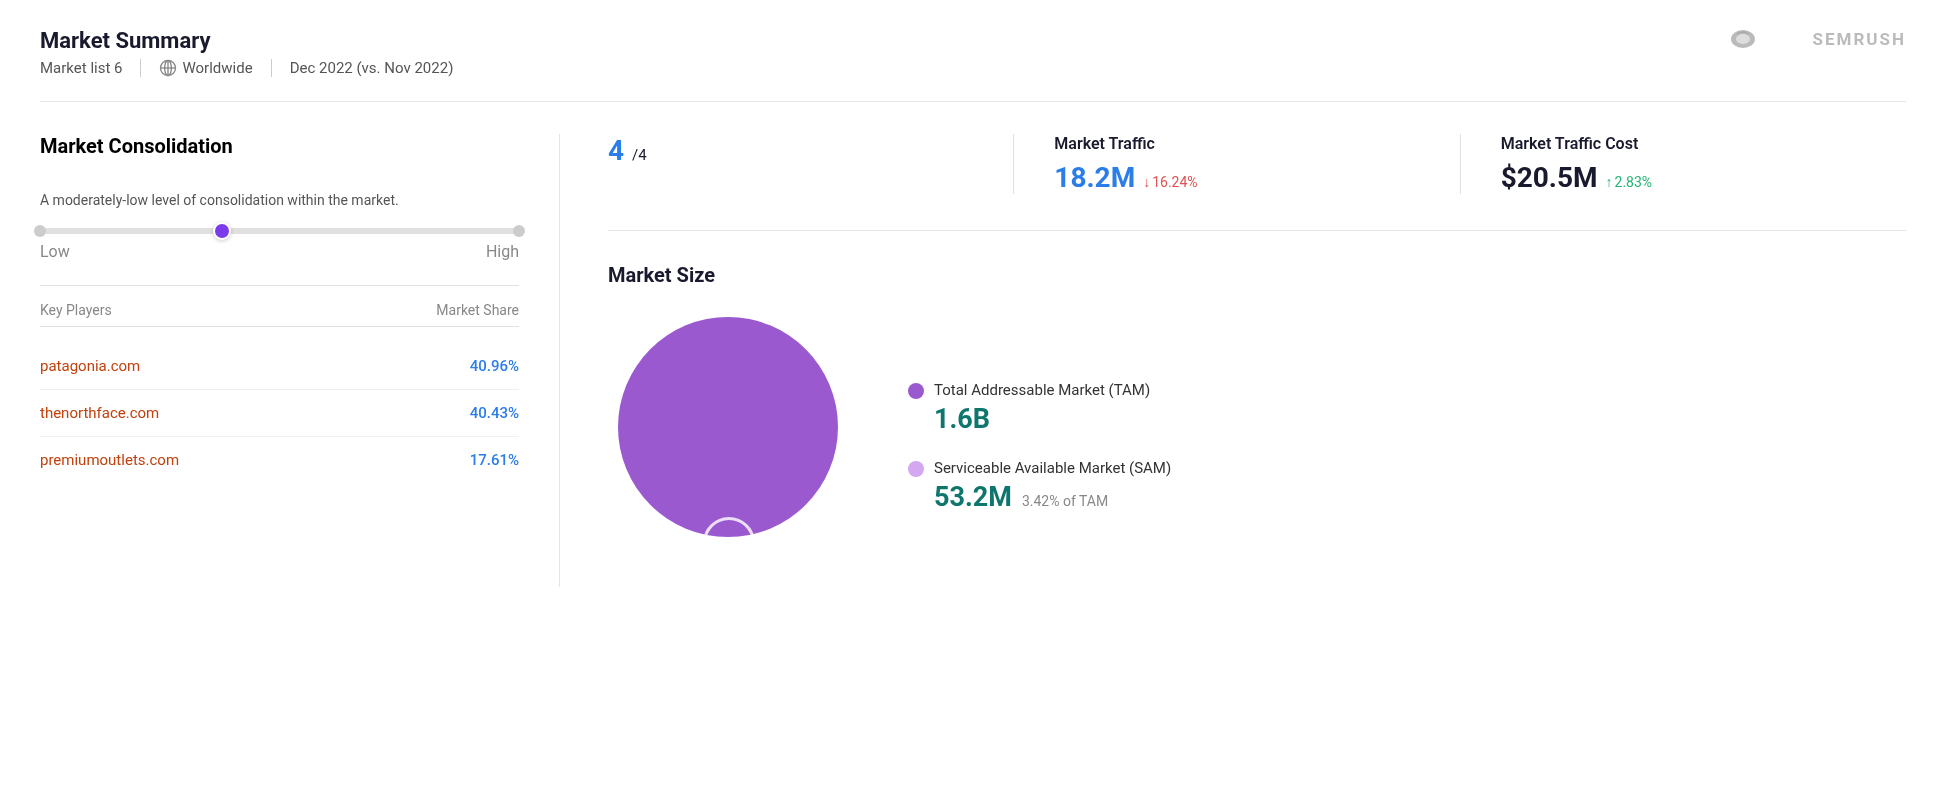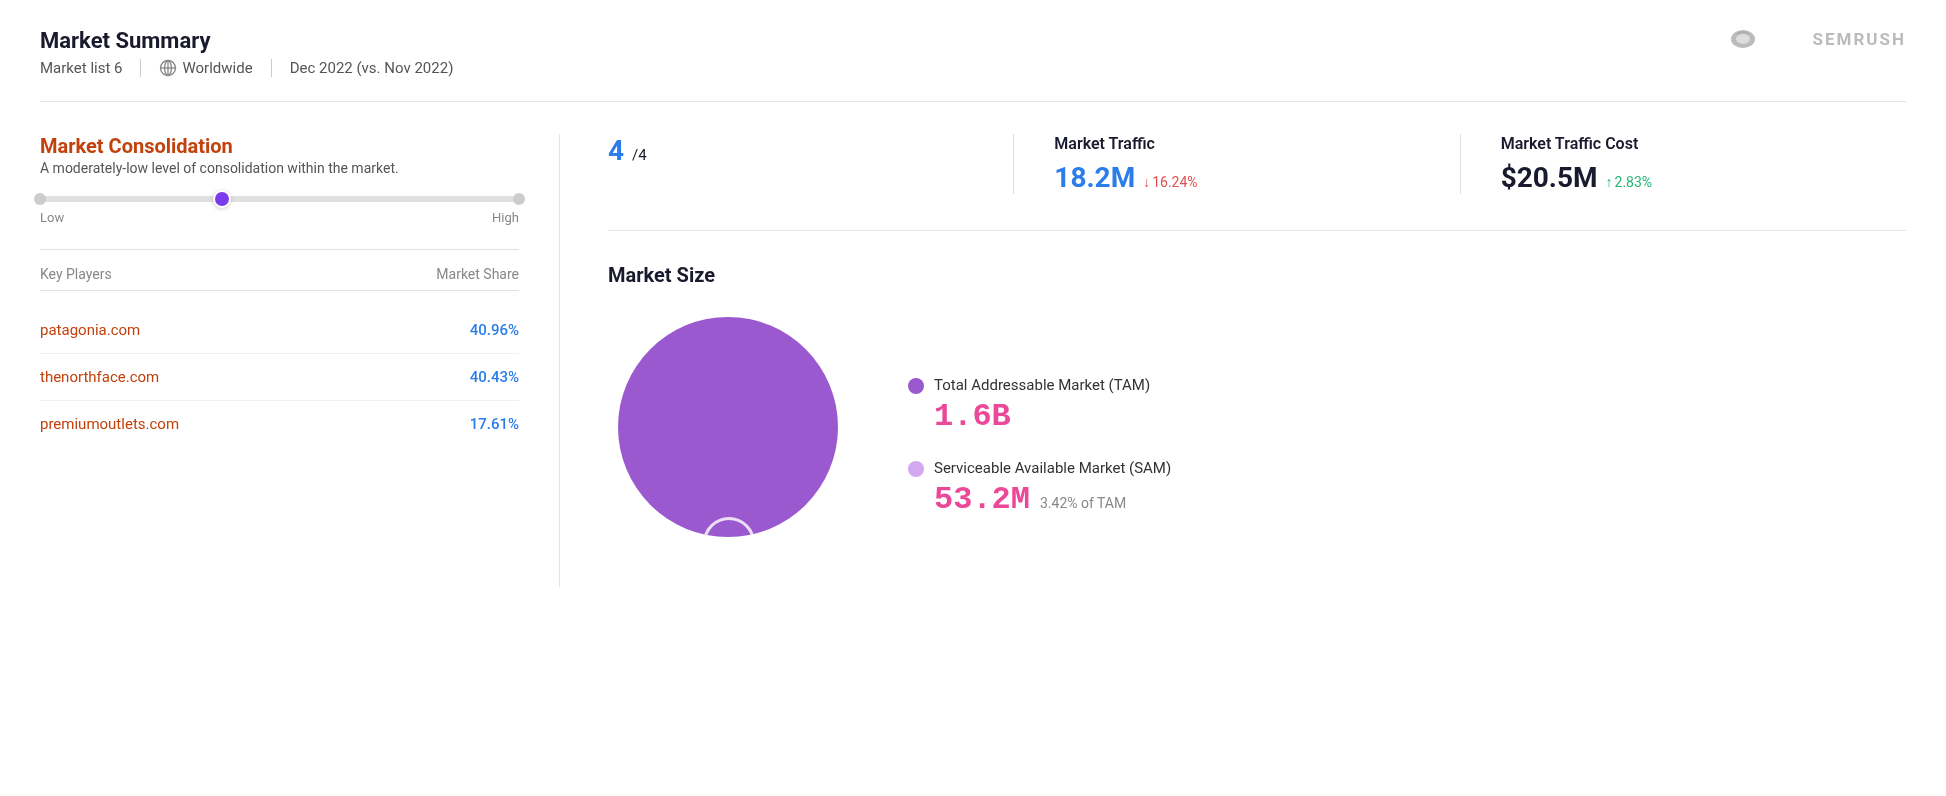--- a/index.html
+++ b/index.html
@@ -81,22 +81,22 @@
     .left-panel {
       width: 520px;
       flex-shrink: 0;
       padding-right: 40px;
       border-right: 1px solid #e5e5e5;
     }
 
     .consolidation-title {
       font-size: 20px;
       font-weight: 700;
-      color: #c2410c;
-      margin-bottom: 0;
+      color: #000000;
+      margin-bottom: 32px;
     }
     .consolidation-desc {
       font-size: 14px;
       color: #555;
       margin-bottom: 17px;
       line-height: 1.5;
     }
 
     
     .slider-container {
@@ -138,21 +138,21 @@
       transform: translate(50%, -50%);
       width: 12px;
       height: 12px;
       background: #ccc;
       border-radius: 50%;
     }
     .slider-labels {
       display: flex;
       justify-content: space-between;
       margin-top: 8px;
-      font-size: 13px;
+      font-size: 16px;
       color: #888;
     }
 
     
     .key-players-divider {
       border: none;
       border-top: 1px solid #e0e0e0;
       margin: 24px 0 16px 0;
     }
     .key-players-header {
@@ -321,25 +321,24 @@
       height: 16px;
       background: #d4a8f0;
       border-radius: 50%;
       flex-shrink: 0;
     }
     .legend-label-text {
       font-size: 15px;
       color: #333;
     }
     .legend-value {
-      font-size: 32px;
-      font-weight: 700;
-      color: #ec4899;
+      font-size: 27px;
+      font-weight: 700;
+      color: #0f766e;
       margin-left: 26px;
-      font-family: Liberation Mono, monospace;
     }
     .legend-sub {
       font-size: 14px;
       color: #888;
       font-weight: 400;
       margin-left: 6px;
     }
   </style>
 </head>
 <body>

